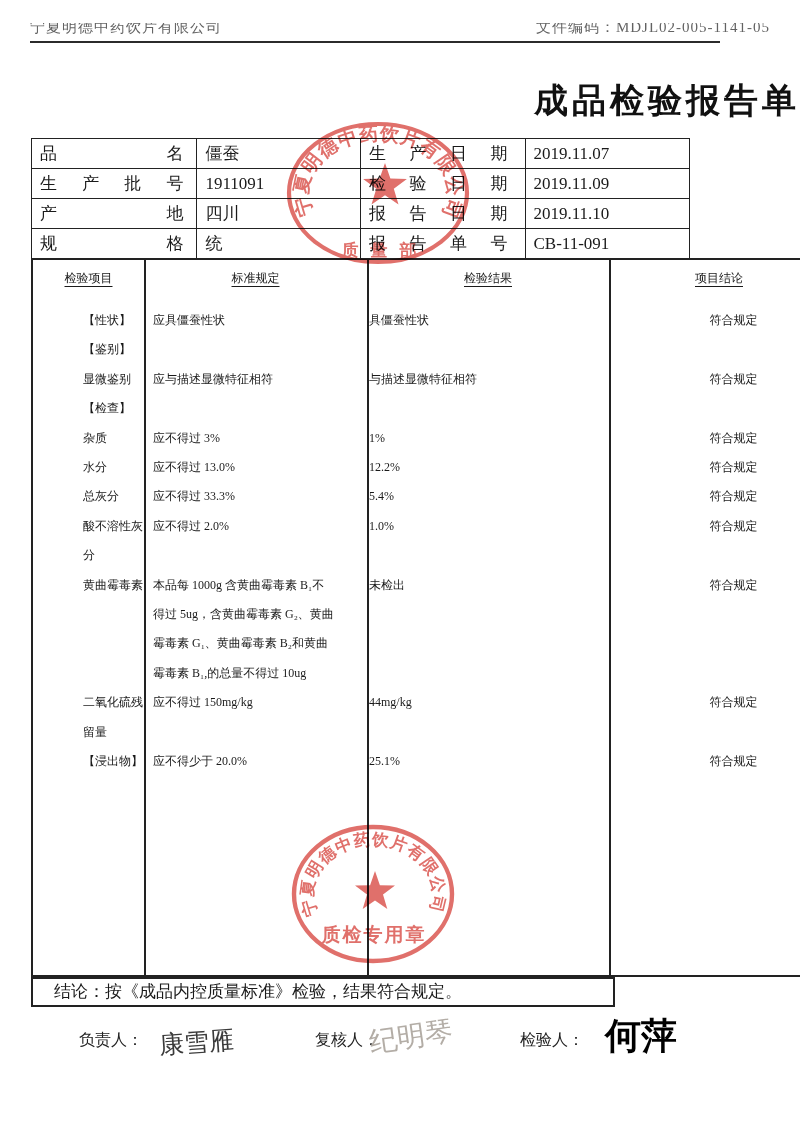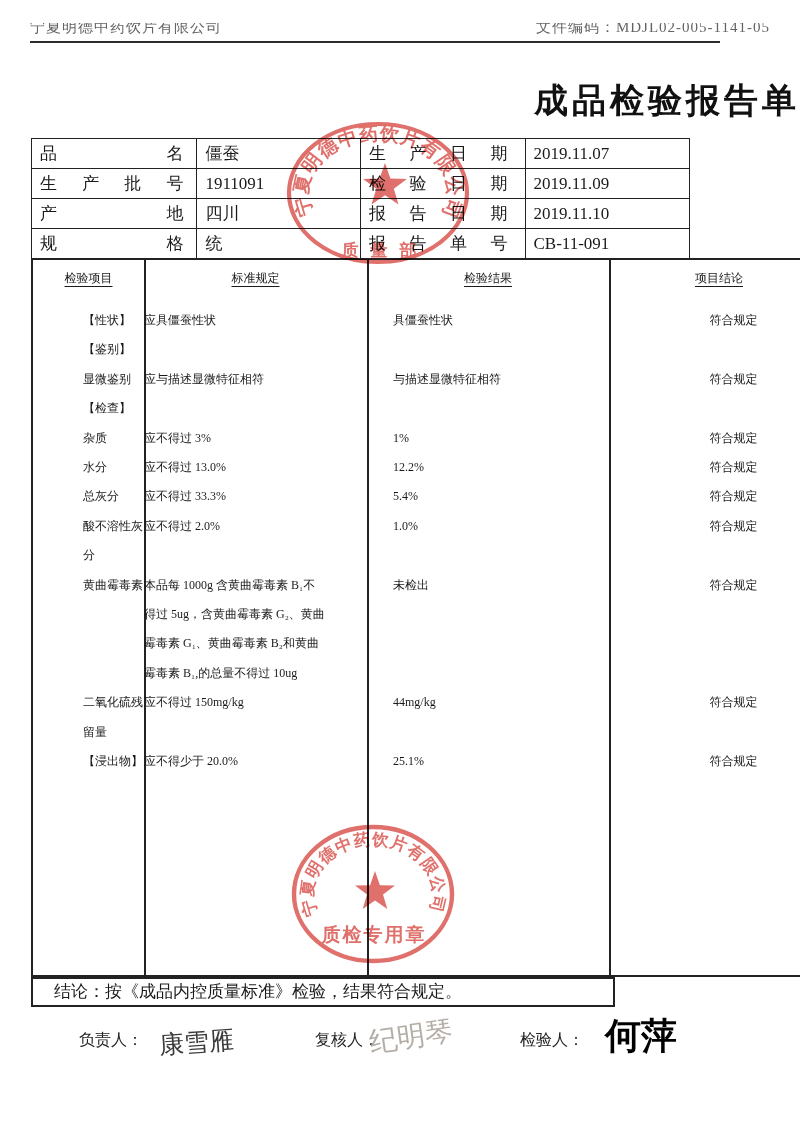--- a/index.html
+++ b/index.html
@@ -27,22 +27,22 @@
   
   .items-table { position:absolute; left:31px; top:258px; width:800px; height:719px;
       border:2px solid #222; font-size:12px; }
   .vline { position:absolute; top:0; bottom:0; width:1.6px; background:#222; }
   .vline.v1 { left:111px; } .vline.v2 { left:334px; } .vline.v3 { left:576px; }
   .items-head { display:grid; grid-template-columns:111px 223px 242px 1fr; height:46px; padding-top:10px; }
   .items-head .hcell { text-align:center; text-decoration:underline; text-underline-offset:4px; }
   .items-body { position:relative; }
   .item-row { display:grid; grid-template-columns:111px 223px 242px 1fr; line-height:29.4px; }
   .item-row .c1 { padding-left:6px;margin-left:44px; }
-  .item-row .c2 { padding-right:2px; white-space:pre-line; }
-  .item-row .c3 { padding-left:26px; }
+  .item-row .c2 { padding-left:9px; padding-right:2px; white-space:pre-line; }
+  .item-row .c3 { padding-left:2px; }
   .item-row .c4 { text-align:center;margin-left:29px; }
 
   
   .conclusion-box { position:absolute; left:31px; top:977px; width:584px; height:30px;
       border:2px solid #222; line-height:26px; font-size:17px; font-weight:normal; padding-left:21px; }
 
   
   .signatures { position:absolute; left:31px; top:1018px; width:720px; height:60px;margin-left:46px; }
   .sig-label { position:absolute; top:12px; font-size:16px; color:#222; }
   .sig-label.l1 { left:2px; } .sig-label.l2 { left:238px; } .sig-label.l3 { left:443px; }

